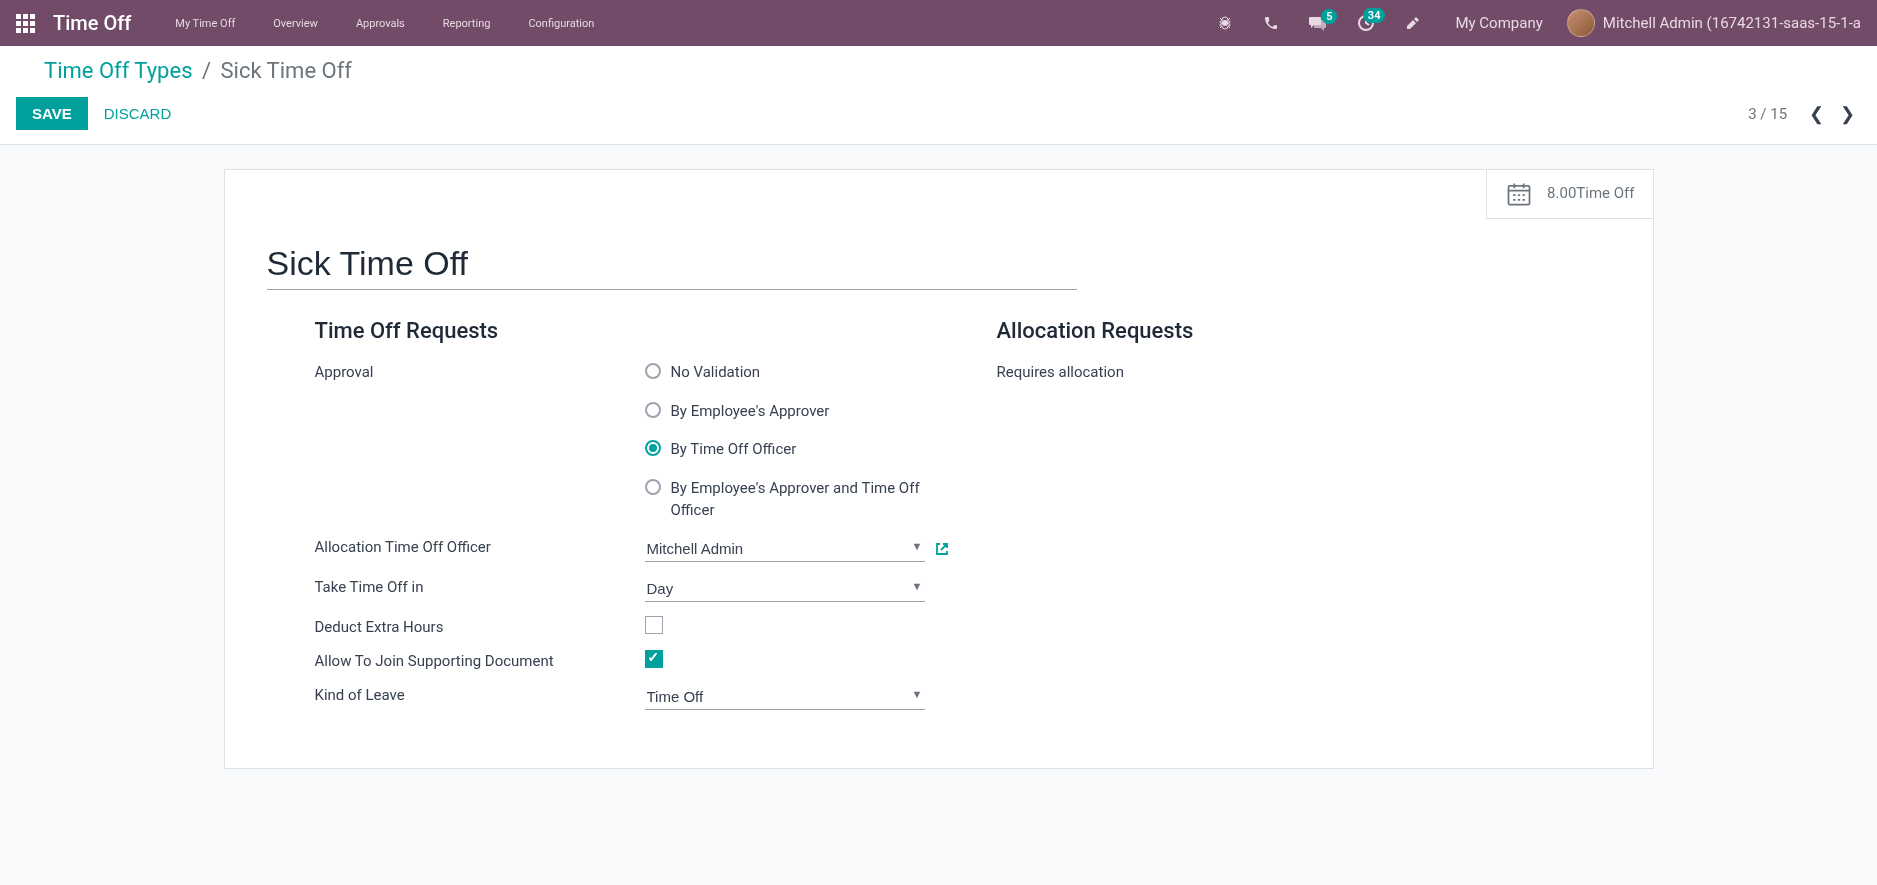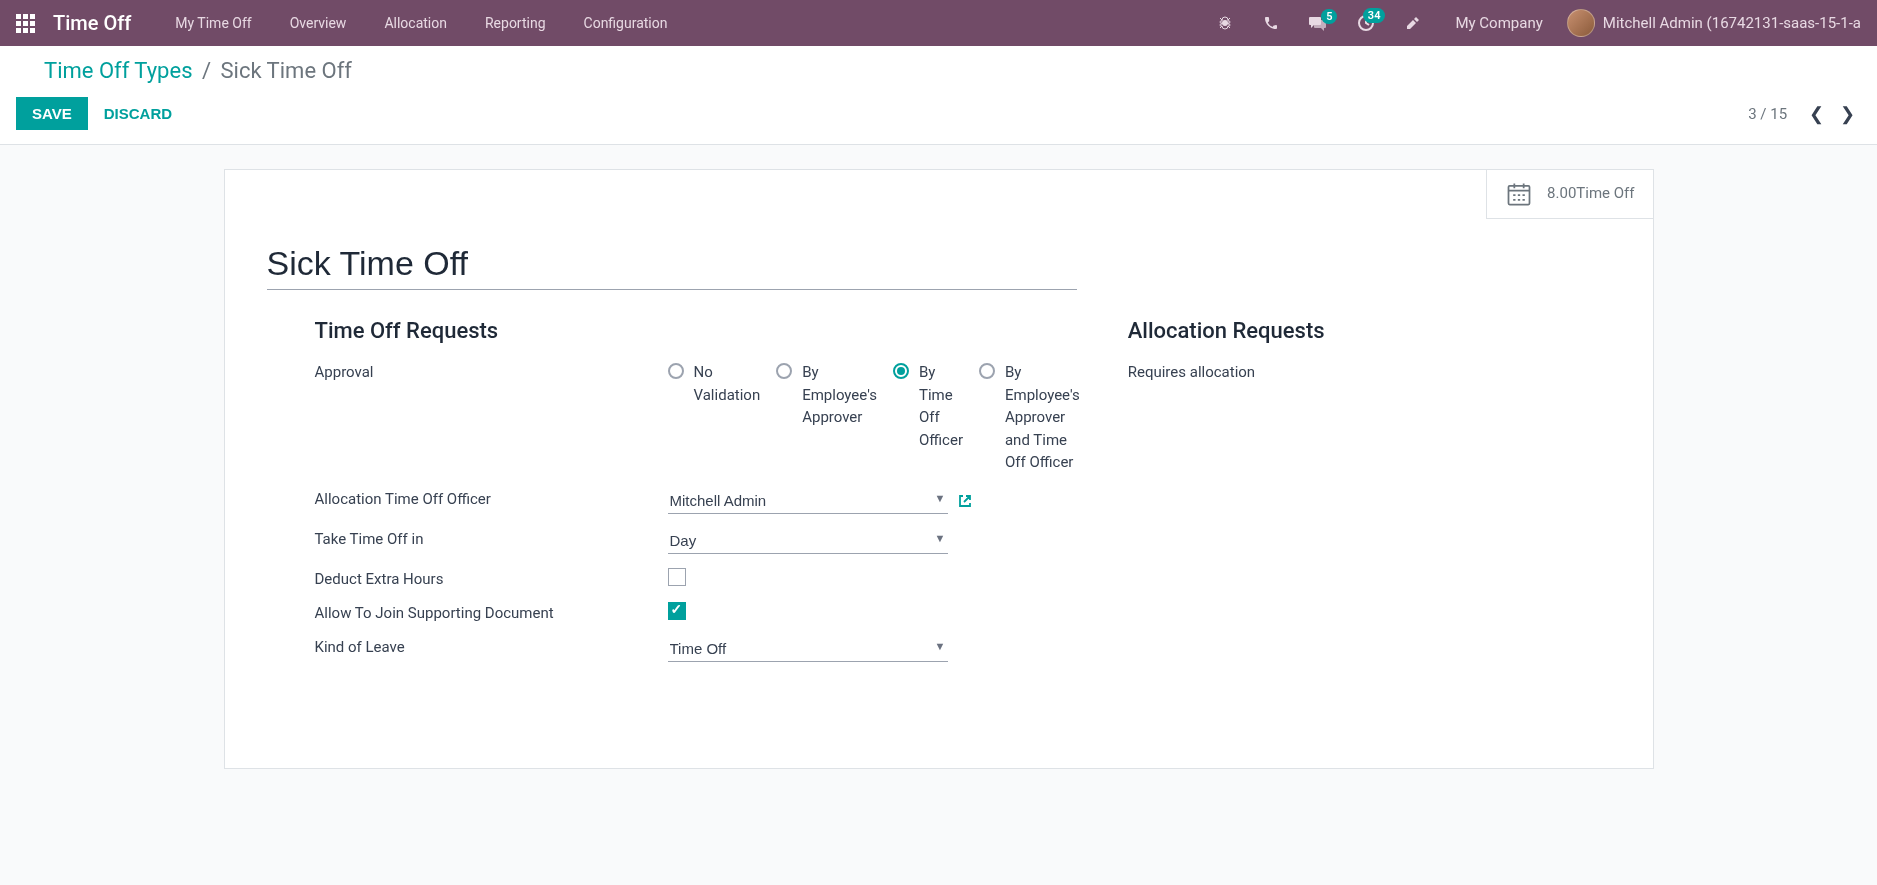--- a/index.html
+++ b/index.html
@@ -2,59 +2,59 @@
 <html><head>
 <meta charset="utf-8">
 <style>
 * { box-sizing: border-box; margin: 0; padding: 0; }
 body { font-family: -apple-system, BlinkMacSystemFont, "Segoe UI", Roboto, "Helvetica Neue", sans-serif; font-size: 15px; color: #374151; background: #f9fafb; }
 
 .navbar { background: #714b67; color: #fff; display: flex; align-items: center; height: 46px; padding: 0 16px; gap: 10px; }
 .navbar .apps-icon { display: grid; grid-template-columns: repeat(3, 5px); grid-template-rows: repeat(3, 5px); gap: 2px; cursor: pointer; }
 .navbar .apps-icon span { background: #fff; width: 5px; height: 5px; }
 .navbar .brand { font-size: 20px; font-weight: 500; margin-left: 8px; margin-right: 20px; cursor: pointer; }
-.navbar .nav-link { color: #e8d9e3; font-size: 14px; padding: 0 14px; cursor: pointer; }
+.navbar .nav-link { color: #e8d9e3; font-size: 11px; padding: 0 14px; cursor: pointer; }
 .navbar .spacer { flex: 1; }
 .navbar .icon-btn { color: #e8d9e3; padding: 0 10px; cursor: pointer; position: relative; display: flex; align-items: center; }
 .navbar .badge { position: absolute; top: -6px; right: 0px; background: #00a09d; color: #fff; font-size: 11px; font-weight: 600; border-radius: 10px; padding: 1px 5px; min-width: 16px; text-align: center; }
 .navbar .company { color: #e8d9e3; font-size: 15px; padding: 0 14px; cursor: pointer; }
 .navbar .user { display: flex; align-items: center; gap: 8px; color: #e8d9e3; font-size: 15px; cursor: pointer; }
 .navbar .avatar { width: 28px; height: 28px; border-radius: 50%; background: linear-gradient(135deg, #c89070, #8a5a3a); display: inline-block; border: 1px solid rgba(255,255,255,0.3); }
 
 .control-panel { background: #fff; border-bottom: 1px solid #dee2e6; padding: 12px 16px 14px 16px; }
 .breadcrumb { font-size: 22px; color: #6c757d; margin-bottom: 14px; margin-left: 28px; }
 .breadcrumb .active { color: #00a09d; cursor: pointer; }
 .breadcrumb .sep { color: #6c757d; margin: 0 4px; }
 .cp-row { display: flex; align-items: center; justify-content: space-between; margin-top: 7px; }
 .cp-left { display: flex; align-items: center; gap: 16px; }
 .btn-save { background: #00a09d; color: #fff; border: none; padding: 8px 16px; font-size: 15px; font-weight: 600; cursor: pointer; }
-.btn-discard { background: none; border: none; color: #00a09d; font-size: 15px; font-weight: 700; cursor: pointer; }
+.btn-discard { background: none; border: none; color: #00a09d; font-size: 15px; font-weight: 400; cursor: pointer; }
 .cp-right { display: flex; align-items: center; gap: 16px; color: #6c757d; }
 .pager { font-size: 15px; }
 .pager-arrows span { cursor: pointer; font-size: 18px; padding: 0 6px; color: #374151; }
 
 .form-sheet-bg { padding: 24px 0 0 0; display: flex; justify-content: center; }
 .form-sheet { background: #fff; border: 1px solid #dee2e6; width: 1430px; min-height: 600px; position: relative; }
 
 .stat-button { position: absolute; top: 0; right: 0; border-left: 1px solid #dee2e6; border-bottom: 1px solid #dee2e6; padding: 10px 18px; display: flex; align-items: center; gap: 14px; cursor: pointer; color: #6c757d; }
 .stat-button .cal-icon { width: 28px; height: 28px; }
 .stat-button .stat-text { display: flex; flex-direction: row; line-height: 1.3; font-size: 15px; }
 
 .form-content { padding: 70px 42px 30px 42px; }
 .title-input { font-size: 34px; font-weight: 500; color: #1f2937; border: none; border-bottom: 1px solid #9ca3af; padding: 4px 0 6px 0; width: 810px; outline: none; background: transparent; }
 
 .columns { display: flex; gap: 0; margin-top: 28px; }
 .col { flex: 1; margin-left: 48px; }
 .section-title { font-size: 22px; font-weight: 500; color: #1f2937; margin-bottom: 18px; }
 
-.form-row { display: flex; align-items: flex-start; margin-bottom: 14px; gap: 23px; }
+.form-row { display: flex; align-items: flex-start; margin-bottom: 14px; }
 .form-label { width: 330px; color: #374151; font-size: 15px; flex-shrink: 0; padding-top: 2px; }
 .form-value { flex: 1; }
 
-.radio-group { display: flex; flex-direction: row; gap: 16px; }
+.radio-group { display: flex; flex-direction: column; gap: 16px; }
 .radio-item { display: flex; align-items: flex-start; gap: 10px; cursor: pointer; }
 .radio-circle { width: 16px; height: 16px; border: 2px solid #9ca3af; border-radius: 50%; flex-shrink: 0; margin-top: 2px; position: relative; }
 .radio-circle.checked { border-color: #00a09d; }
 .radio-circle.checked::after { content: ''; position: absolute; top: 2px; left: 2px; width: 8px; height: 8px; background: #00a09d; border-radius: 50%; }
 .radio-label { color: #374151; font-size: 15px; max-width: 260px; line-height: 1.5; }
 
 .radio-inline { display: flex; gap: 18px; align-items: center; }
 .radio-inline .radio-item { align-items: center; }
 .radio-inline .radio-circle { margin-top: 0; }
 
@@ -83,21 +83,21 @@
       <span></span>
       <span></span>
       <span></span>
       <span></span>
       <span></span>
       <span></span>
   </div>
   <div class="brand">Time Off</div>
   <div class="nav-link">My Time Off</div>
   <div class="nav-link">Overview</div>
-  <div class="nav-link">Allocation</div>
+  <div class="nav-link">Approvals</div>
   <div class="nav-link">Reporting</div>
   <div class="nav-link">Configuration</div>
   <div class="spacer"></div>
   <div class="icon-btn">
     <svg width="16" height="16" viewBox="0 0 16 16" fill="currentColor">
         <path d="M8 2a3 3 0 0 0-3 3v1H4a1 1 0 0 0 0 2h1v1H4a1 1 0 0 0 0 2h1a3 3 0 0 0 6 0h1a1 1 0 0 0 0-2h-1V8h1a1 1 0 0 0 0-2h-1V5a3 3 0 0 0-3-3zM3 3l2 2M13 3l-2 2M3 13l2-2M13 13l-2-2" stroke="currentColor" stroke-width="1" fill="none"></path>
         <circle cx="8" cy="8" r="3" fill="currentColor"></circle>
       </svg>
   </div>
   <div class="icon-btn">

